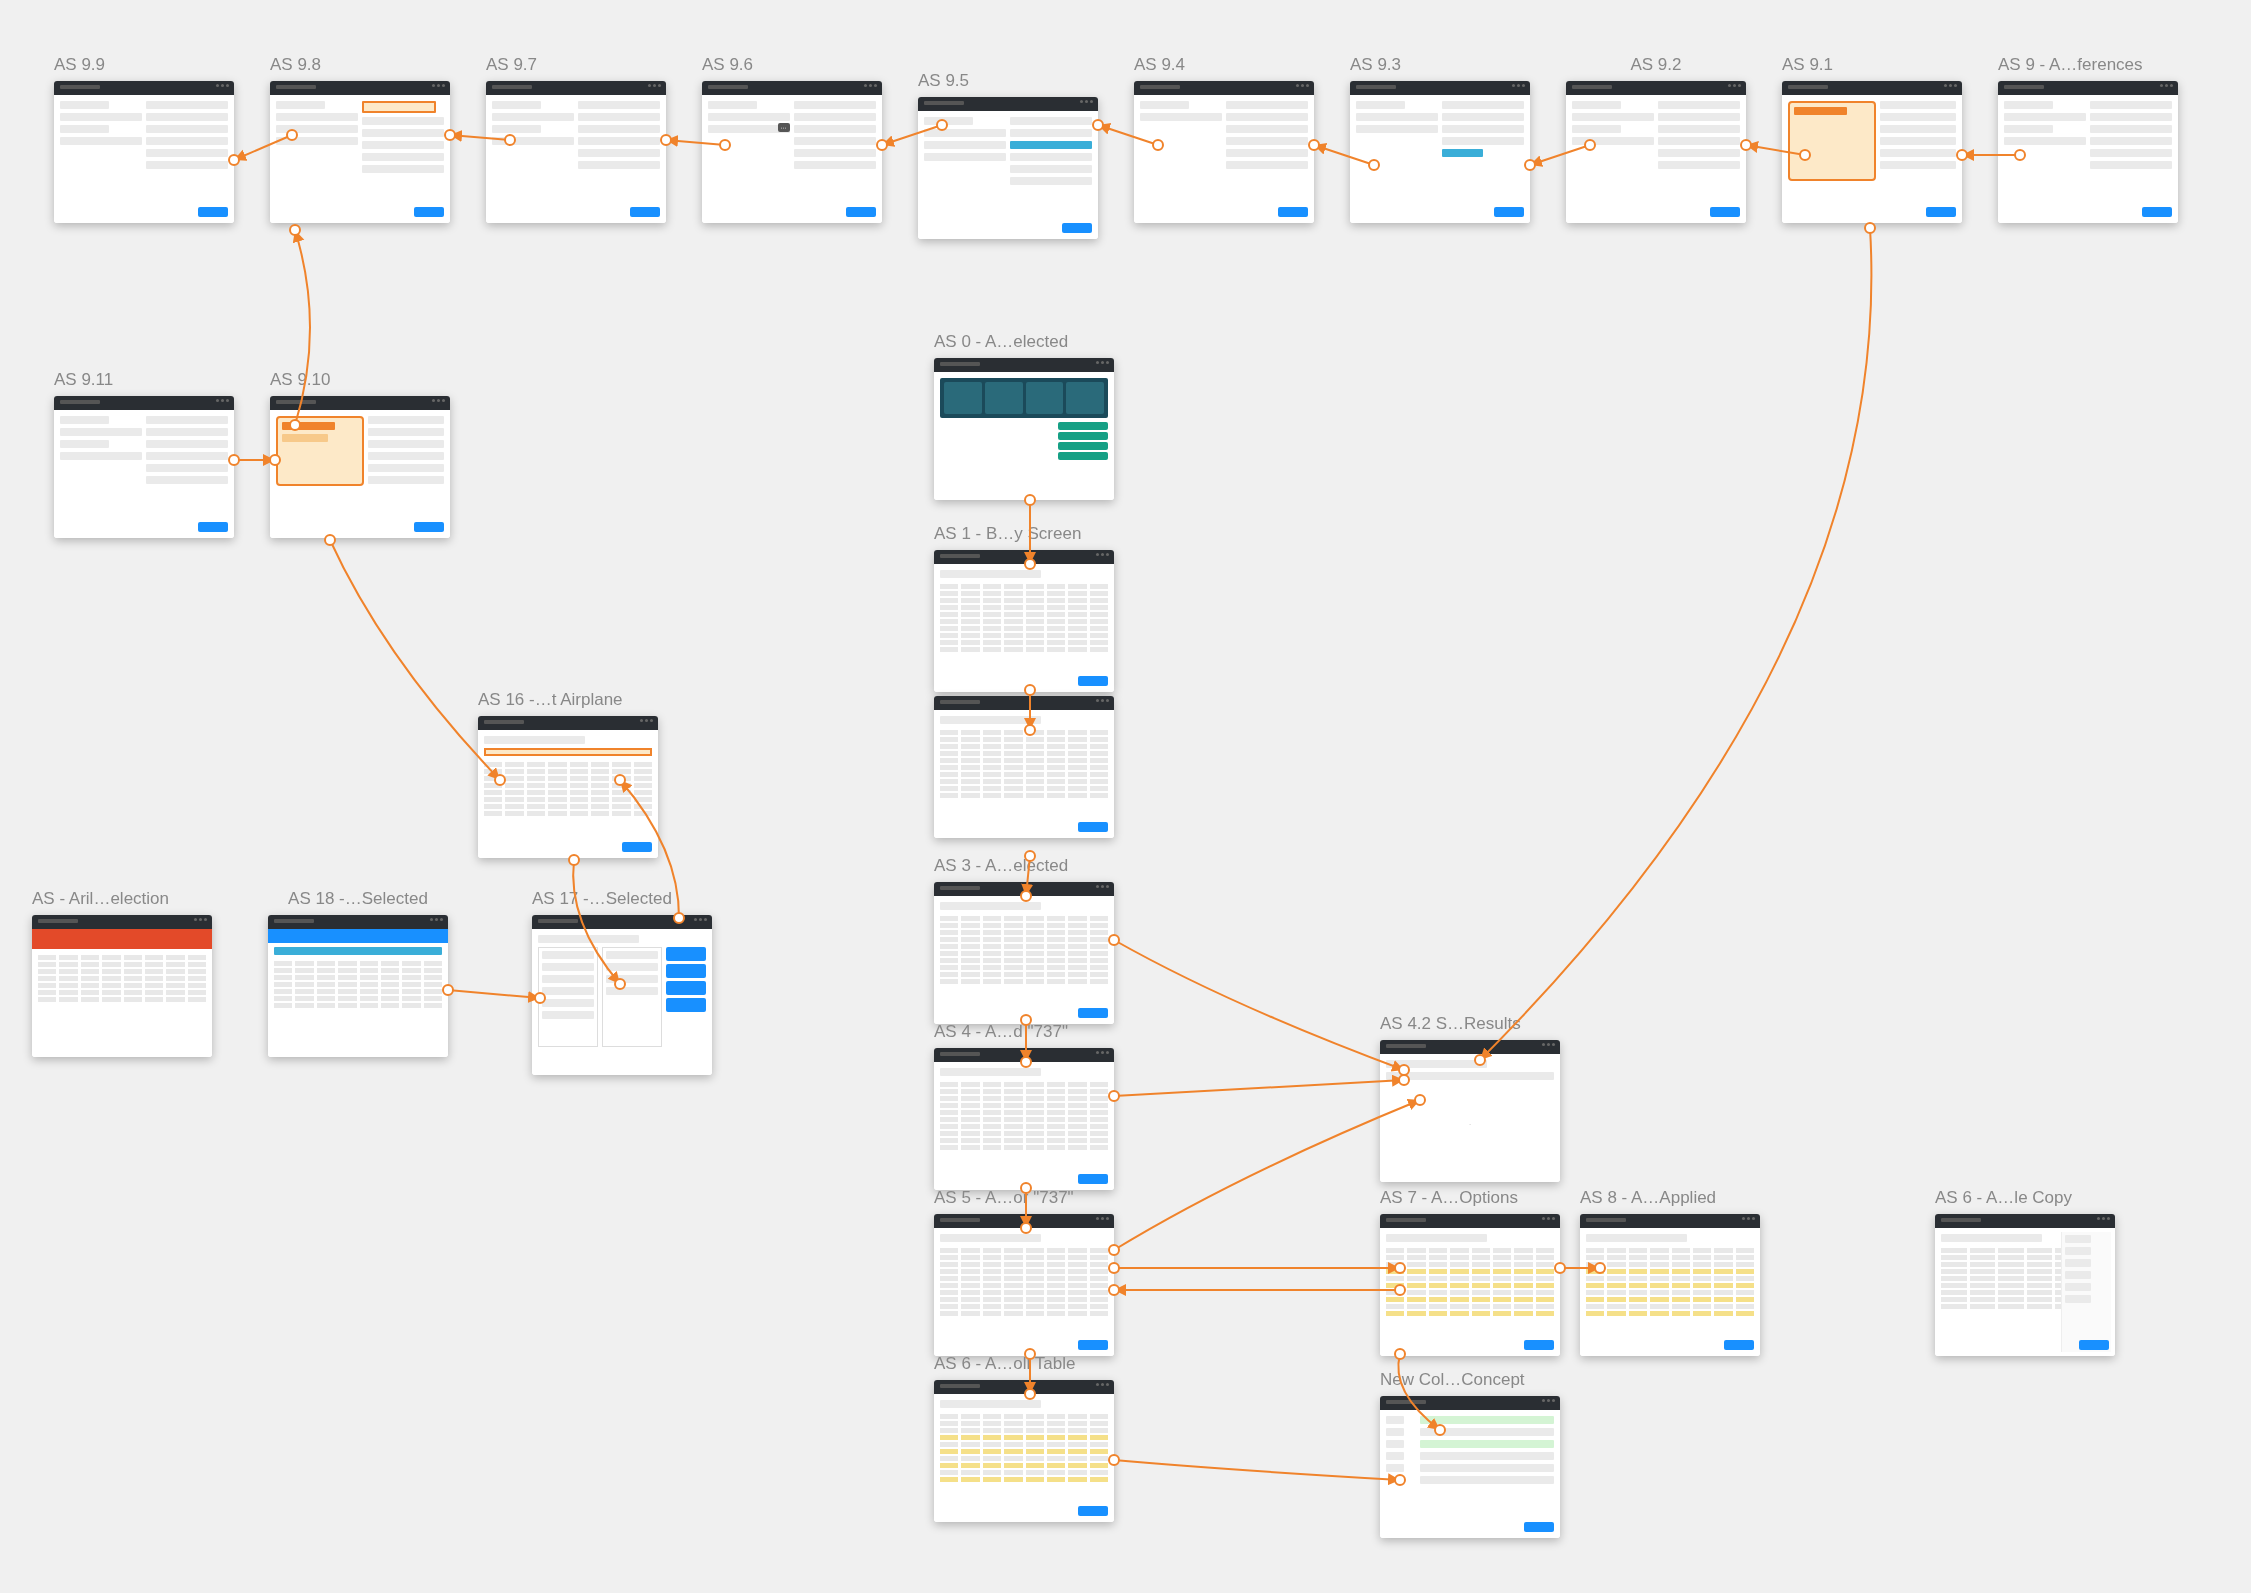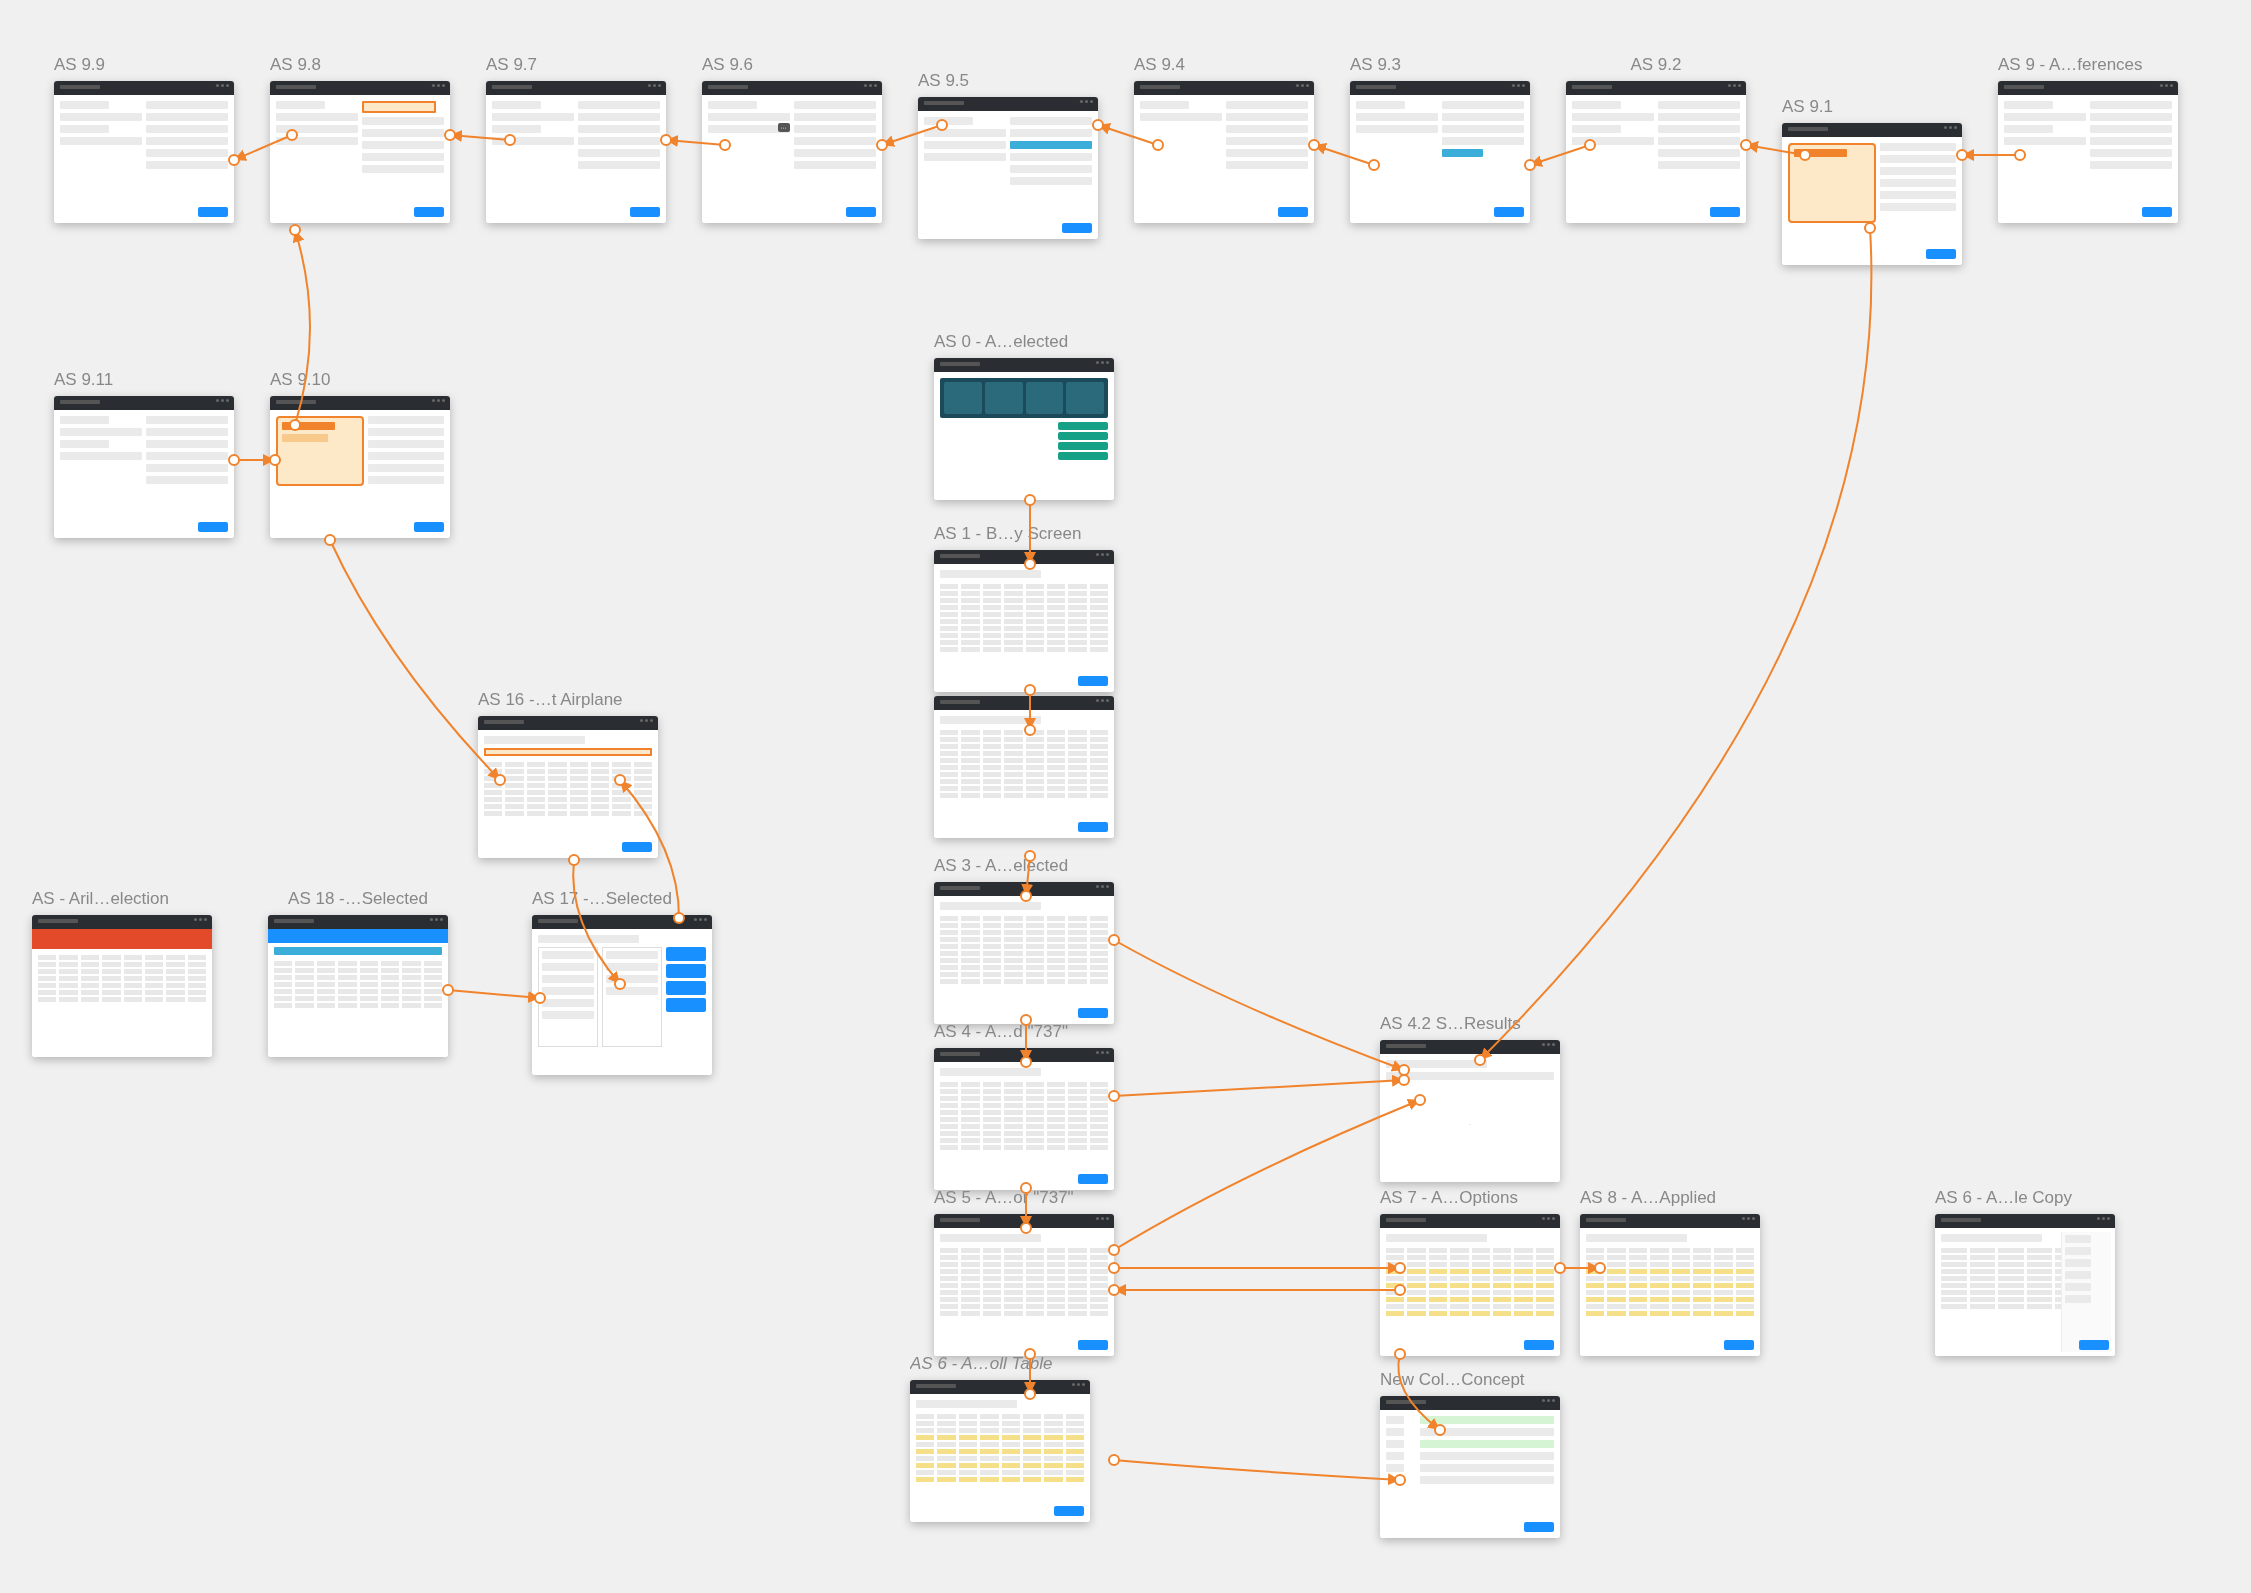--- a/index.html
+++ b/index.html
@@ -376,21 +376,21 @@
                 <div class="row"></div>
                 <div class="row"></div>
                 <div class="row"></div>
                 <div class="row"></div>
               </div>
             </div>
             <div class="btnblue"></div>
           </div>
         </div>
       </div>
-      <div class="frame" style="left: 1782px; top: 55px; margin-top: 42px;">
+      <div class="frame" style="left: 1782px; top: 55px;">
         <div class="frame-title" style="max-width: 190px;">AS 9.1</div>
         <div class="window">
           <div class="titlebar">
             <div class="dots">
               <span></span>
               <span></span>
               <span></span>
             </div>
           </div>
           <div class="winbody">
@@ -1422,21 +1422,21 @@
                 <div class="tc"></div>
                 <div class="tc"></div>
                 <div class="tc"></div>
                 <div class="tc"></div>
               </div>
             </div>
             <div class="btnblue"></div>
           </div>
         </div>
       </div>
-      <div class="frame" style="left: 910px; top: 1354px; font-style: italic;">
+      <div class="frame" style="left: 934px; top: 1354px;">
         <div class="frame-title" style="max-width: 190px;">AS 6 - A…oll Table</div>
         <div class="window">
           <div class="titlebar">
             <div class="dots">
               <span></span>
               <span></span>
               <span></span>
             </div>
           </div>
           <div class="winbody">

